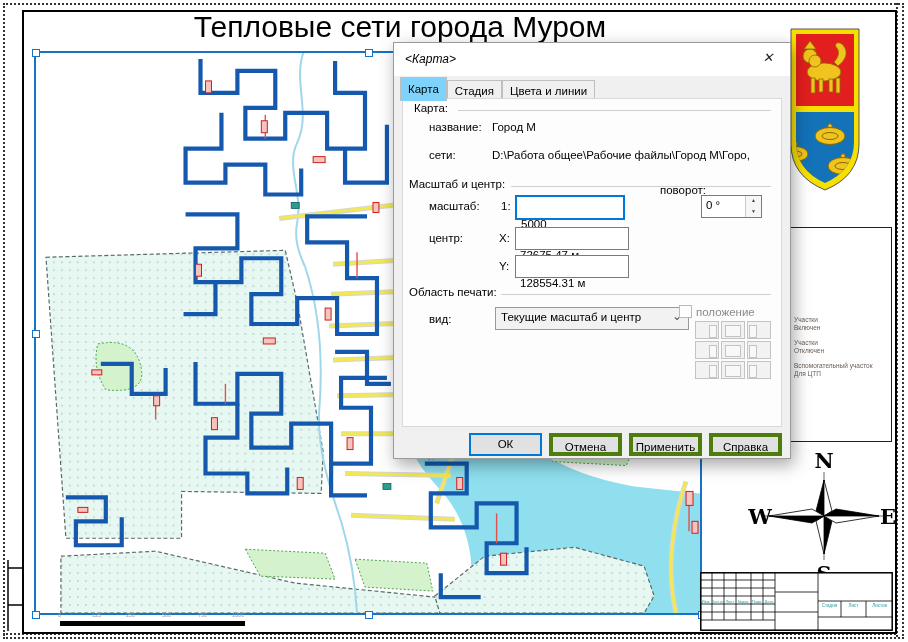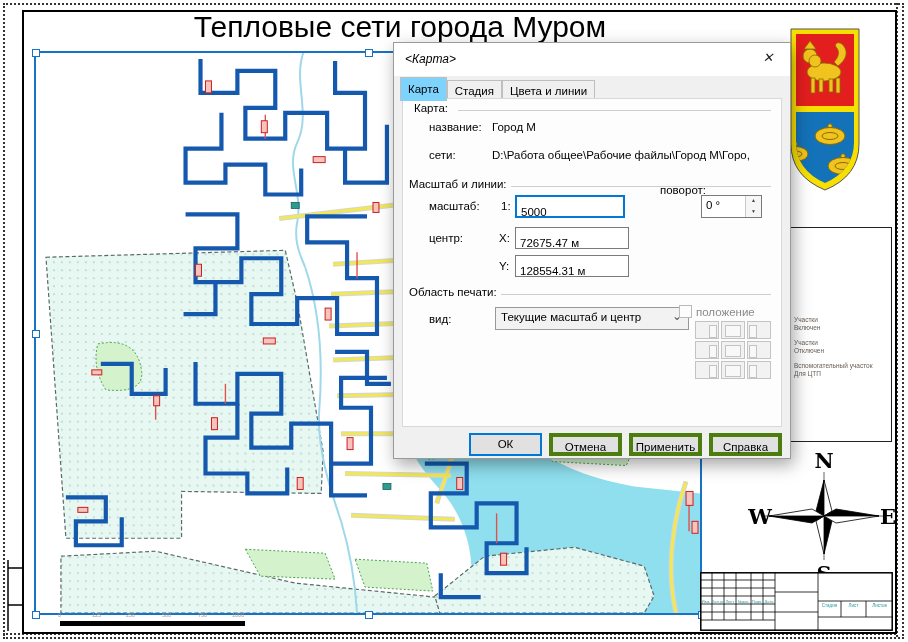--- a/index.html
+++ b/index.html
@@ -46,21 +46,21 @@
   .tab{height:20px;line-height:20px;padding:0 7px;background:#f0f0f0;border:1px solid #bfbfbf;
        border-bottom:none;margin-right:0;font-size:11.5px;}
   .tab.active{background:#7dd3fc;height:23px;line-height:23px;position:relative;z-index:2;}
   .panel{position:absolute;left:8px;top:55px;width:380px;height:329px;background:#fdfdfd;
          border:1px solid #d9d9d9;box-sizing:border-box;text-decoration:underline;}
   .grp{position:absolute;font-size:11.5px;color:#000;white-space:nowrap;background:#fdfdfd;padding-right:4px;z-index:1;}
   .sep{position:absolute;height:1px;background:#cfcfcf;}
   .lbl{position:absolute;font-size:11.5px;color:#000;white-space:nowrap;}
   .val{position:absolute;font-size:11.5px;color:#000;white-space:nowrap;}
   .inp{position:absolute;box-sizing:border-box;background:#fff;border:1px solid #7a7a7a;
-       font-size:11.5px;padding:9px 4px 0 4px;}
+       font-size:11.5px;padding:21px 4px 0 4px;}
   .inp.focus{border:2px solid #0078d7;}
   .spinner{position:absolute;box-sizing:border-box;background:#fff;border:1px solid #7a7a7a;}
   .spin-val{position:absolute;left:4px;top:3px;font-size:11.5px;}
   .spin-btns{position:absolute;right:0;top:0;width:15px;height:100%;border-left:1px solid #c9c9c9;
              display:flex;flex-direction:column;}
   .spin-b{flex:1;font-size:5px;line-height:9px;text-align:center;color:#444;background:#f6f6f6;cursor:pointer;}
   .combo{position:absolute;box-sizing:border-box;background:#f2f2f2;border:1px solid #999;cursor:pointer;margin-left:28px;}
   .combo-val{position:absolute;left:5px;top:3px;font-size:11.5px;}
   .combo-ch{position:absolute;right:6px;top:1px;font-size:12px;color:#555;}
   .chk{position:absolute;width:13px;height:13px;box-sizing:border-box;border:1px solid #b9b9b9;background:#fdfdfd;}
@@ -357,21 +357,21 @@
 
     <div class="panel">
 
       <span class="grp" style="left:11px;top:3px;">Карта:</span>
       <div class="sep" style="left:55px;top:11px;width:313px;"></div>
       <span class="lbl" style="left:26px;top:22px;">название:</span>
       <span class="val" style="left:89px;top:22px;">Город М</span>
       <span class="lbl" style="left:26px;top:50px;">сети:</span>
       <span class="val" style="left:89px;top:50px;">D:\Работа общее\Рабочие файлы\Город М\Горо,</span>
 
-      <span class="grp" style="left:6px;top:79px;">Масштаб и линии:</span>
+      <span class="grp" style="left:6px;top:79px;">Масштаб и центр:</span>
       <div class="sep" style="left:108px;top:87px;width:260px;"></div>
       <span class="lbl" style="left:26px;top:101px;">масштаб:</span>
       <span class="lbl" style="left:98px;top:101px;">1:</span>
       <div class="inp focus" style="left:112px;top:96px;width:110px;height:23px;">5000</div>
       <span class="lbl" style="left:245px;top:85px;padding-left:12px;">поворот:</span>
       <div class="spinner" style="left:298px;top:96px;width:61px;height:23px;">
         <span class="spin-val">0 °</span>
         <span class="spin-btns">
           <span class="spin-b">▲</span>
           <span class="spin-b">▼</span>

